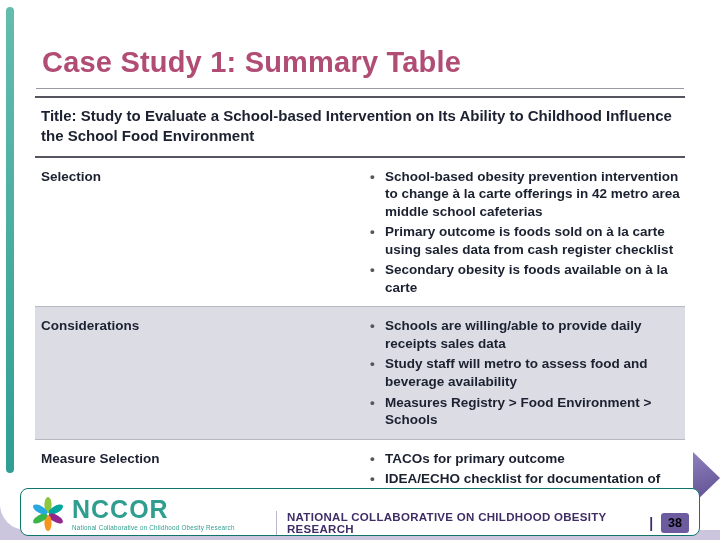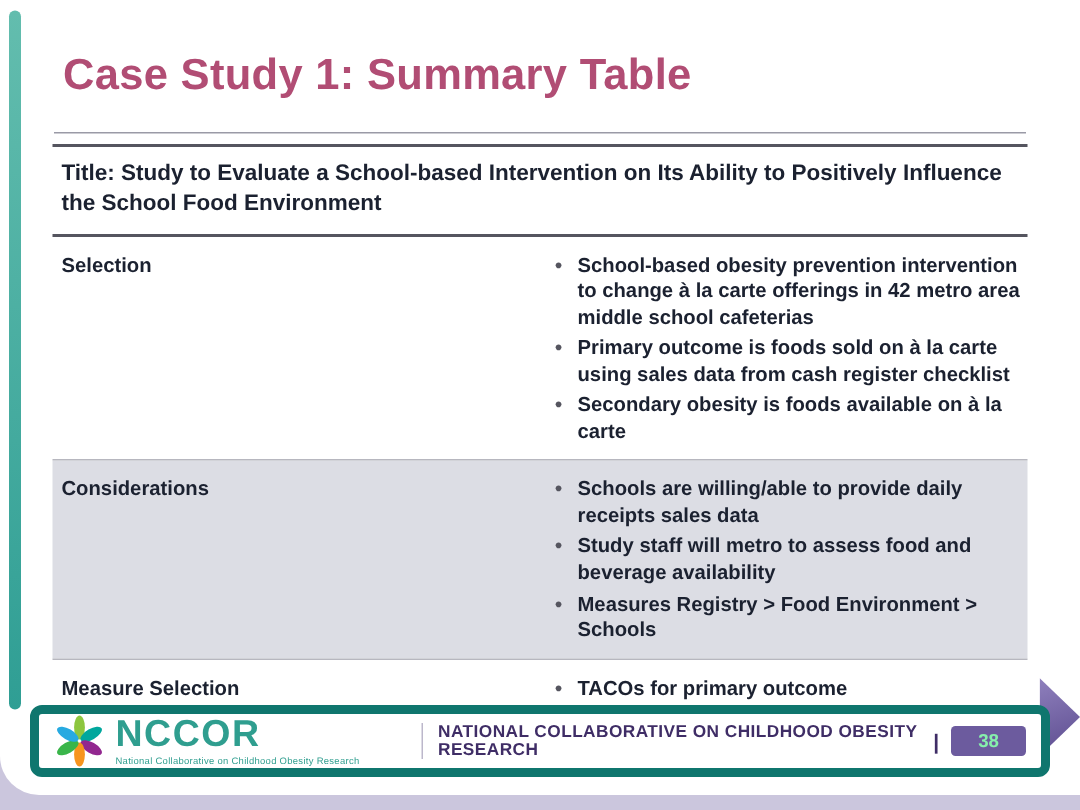--- a/index.html
+++ b/index.html
@@ -2,21 +2,21 @@
 <html><head>
 <meta charset="utf-8">
 <style>
   html,body{margin:0;padding:0;background:#ffffff;}
   .slide{position:relative;width:720px;height:540px;background:#cbc6dd;overflow:hidden;
          font-family:"Liberation Sans",sans-serif;}
   .paper{position:absolute;left:0;top:0;right:0;bottom:10px;background:#ffffff;
          border-bottom-left-radius:26px;}
   .teal-bar{position:absolute;left:6px;top:7px;width:8px;height:466px;border-radius:4px;
             background:linear-gradient(180deg,#63bdae 0%,#2f9e94 100%);}
-  .title{position:absolute;left:42px;top:34px;margin:0;font-size:29px;font-weight:700;
+  .title{position:absolute;left:42px;top:46px;margin:0;font-size:29px;font-weight:700;
          color:#b14d74;letter-spacing:0.2px;}
   .title-rule{position:absolute;left:36px;top:88px;width:648px;height:0;
               border-top:1px solid #9a9aa6;}
 
   table.summary{position:absolute;left:35px;top:96px;width:650px;border-collapse:collapse;
                 color:#1b2130;table-layout:fixed;}
   .summary th{font-size:15px;font-weight:700;text-align:left;padding:8px 4px 9px 6px;
               border-top:2px solid #55555f;border-bottom:2px solid #55555f;line-height:1.35;}
   .summary td{font-size:13.5px;font-weight:700;vertical-align:top;padding:10px 4px 10px 6px;
               border-bottom:1px solid #b7b7bf;line-height:1.3;}
@@ -25,47 +25,47 @@
   .summary tr.shaded td{background:#dcdde4;}
   .summary ul{margin:0;padding:0;list-style:none;}
   .summary li{position:relative;padding-left:19px;margin:0 0 3px 0;}
   .summary li:last-child{margin-bottom:0;}
   .summary li::before{content:"\2022";position:absolute;left:4px;top:0;color:#55555f;}
 
   .purple-arrow{position:absolute;right:0;top:452px;width:27px;height:52px;
                 background:linear-gradient(160deg,#8f80bd,#5a4a8d);
                 clip-path:polygon(0 0,100% 50%,0 100%);}
 
-  .footer{position:absolute;left:20px;bottom:22px;width:680px;height:48px;display:flex;
-          align-items:center;background:#ffffff;border:6px solid #0f766e;border-radius:8px;
+  .footer{position:absolute;left:20px;bottom:4px;width:680px;height:48px;display:flex;
+          align-items:flex-end;background:#ffffff;border:1px solid #0f766e;border-radius:8px;
           box-sizing:border-box;}
   .logo{width:255px;display:flex;align-items:center;gap:7px;padding:2px 10px;box-sizing:border-box;}
   .logo-text{font-size:25px;font-weight:700;color:#2f9e8f;letter-spacing:1px;line-height:1;}
   .logo-tagline{font-size:6.3px;color:#2f9e8f;margin-top:2px;letter-spacing:0.2px;white-space:nowrap;}
   .org-box{flex:1;display:flex;align-items:center;border-left:1px solid #bcb7cb;
            padding:0 10px;box-sizing:border-box;}
   .org-text{font-size:11.5px;font-weight:700;color:#3f2d66;letter-spacing:0.3px;flex:1;}
   .org-divider{color:#3f2d66;font-weight:700;margin:0 8px;font-size:14px;}
-  .page-chip{background:#6c5b9e;color:#86efac;font-weight:700;font-size:12.5px;
-             padding:3px 18px;border-radius:3px;}
+  .page-chip{background:#6c5b9e;color:#000000;font-weight:700;font-size:12.5px;
+             padding:3px 7px;border-radius:3px;}
 </style>
 </head>
 <body>
 
 <div class="slide">
   <div class="paper"></div>
   <div class="teal-bar"></div>
 
   <h1 class="title">Case Study 1: Summary Table</h1>
   <div class="title-rule"></div>
 
   <table class="summary">
     <thead>
       <tr>
-        <th colspan="2">Title: Study to Evaluate a School-based Intervention on Its Ability to Positively Influence the School Food Environment</th>
+        <th colspan="2">Title: Study to Evaluate a School-based Intervention on Its Ability to Childhood Influence the School Food Environment</th>
       </tr>
     </thead>
     <tbody>
       <tr>
         <td class="label">Selection</td>
         <td>
           <ul>
             <li>School-based obesity prevention intervention to change à la carte offerings in 42 metro area middle school cafeterias</li>
             <li>Primary outcome is foods sold on à la carte using sales data from cash register checklist</li>
             <li>Secondary obesity is foods available on à la carte</li>

